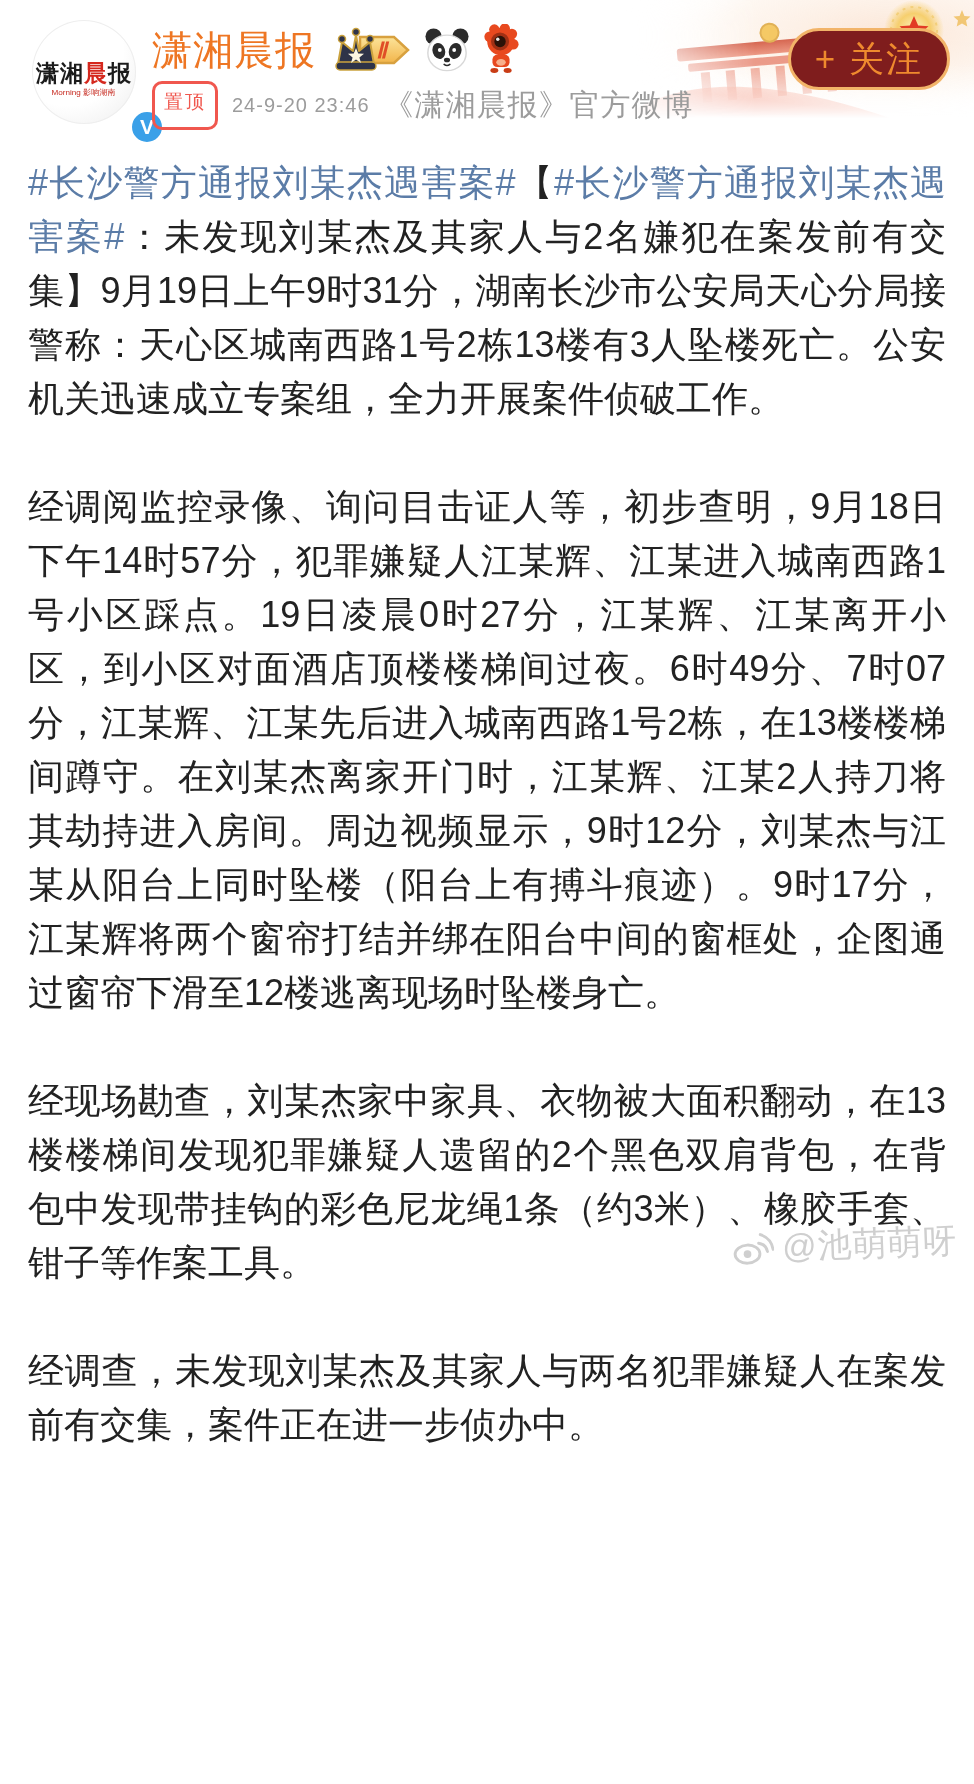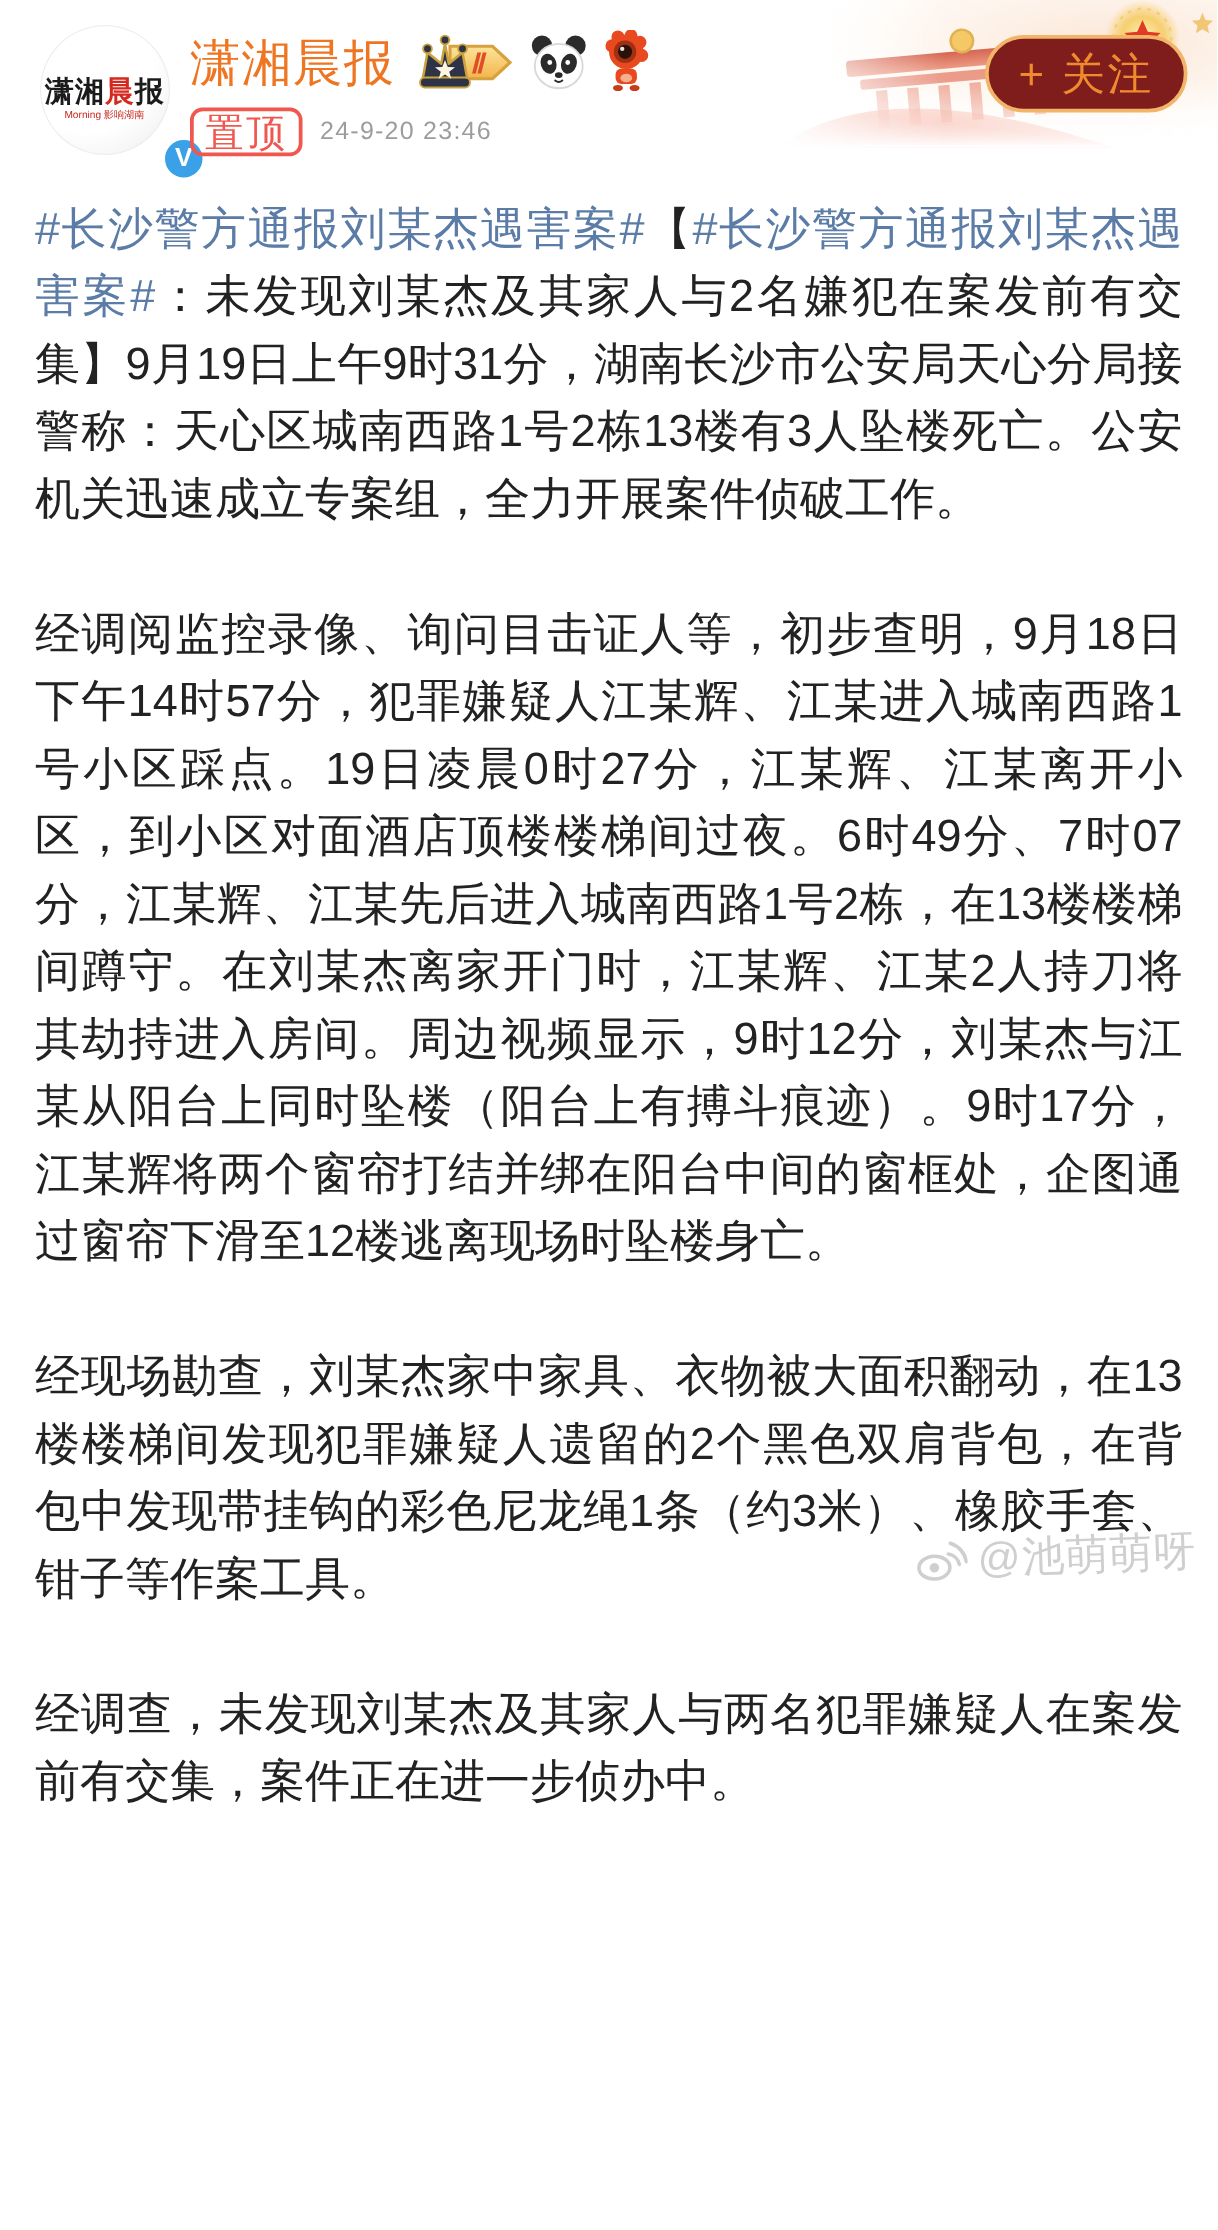--- a/index.html
+++ b/index.html
@@ -42,21 +42,21 @@
     display:flex;align-items:center;justify-content:center;
     color:#fff;font-weight:bold;font-size:21px;
   }
   .user-block{position:absolute;left:152px;top:22px;}
   .name-row{display:flex;align-items:center;gap:12px;height:56px;}
   .username{font-size:40px;color:#ee7623;font-weight:500;letter-spacing:1px;}
   .badge{display:inline-flex;align-items:center;}
   .meta-row{display:flex;align-items:center;gap:14px;margin-top:6px;height:42px;}
   .pinned{
     color:#f0574e;border:3px solid #f0574e;border-radius:10px;
-    font-size:31px;line-height:27px;padding:4px 9px 2px;letter-spacing:2px;
+    font-size:19px;line-height:27px;padding:4px 9px 12px;letter-spacing:2px;
   }
   .timestamp{font-size:20px;color:#9c9c9c;letter-spacing:1px;}
   .source{font-size:30px;color:#9c9c9c;letter-spacing:1px;}
 
   .follow-btn{
     position:absolute;right:24px;top:28px;height:62px;min-width:130px;
     background:#7f1d1d;border:3px solid #f2b469;border-radius:34px;
     color:#ef8a2e;font-size:35px;font-family:"Liberation Sans",sans-serif;
     display:flex;align-items:center;justify-content:center;
     padding:0 24px;box-sizing:border-box;letter-spacing:2px;cursor:pointer;
@@ -194,20 +194,21 @@
             <ellipse cx="20" cy="40" rx="5" ry="3.6" fill="#f7b08c"></ellipse>
             <ellipse cx="13" cy="48.5" rx="4.2" ry="2.6" fill="#c93d16"></ellipse>
             <ellipse cx="27" cy="48.5" rx="4.2" ry="2.6" fill="#c93d16"></ellipse>
           </svg>
         </span>
       </div>
 
       <div class="meta-row">
         <span class="pinned">置顶</span>
         <span class="timestamp">24-9-20 23:46</span>
+        <span class="source">《潇湘晨报》官方微博</span>
       </div>
     </div>
 
     <button class="follow-btn">+ 关注</button>
   </div>
 
   <div class="post-body">
       <p><span class="hashtag">#长沙警方通报刘某杰遇害案#</span><span class="plain">【</span><span class="hashtag">#长沙警方通报刘某杰遇害案#</span><span class="plain">：未发现刘某杰及其家人与2名嫌犯在案发前有交集】9月19日上午9时31分，湖南长沙市公安局天心分局接警称：天心区城南西路1号2栋13楼有3人坠楼死亡。公安机关迅速成立专案组，全力开展案件侦破工作。</span></p>
       <p><span class="plain">经调阅监控录像、询问目击证人等，初步查明，9月18日下午14时57分，犯罪嫌疑人江某辉、江某进入城南西路1号小区踩点。19日凌晨0时27分，江某辉、江某离开小区，到小区对面酒店顶楼楼梯间过夜。6时49分、7时07分，江某辉、江某先后进入城南西路1号2栋，在13楼楼梯间蹲守。在刘某杰离家开门时，江某辉、江某2人持刀将其劫持进入房间。周边视频显示，9时12分，刘某杰与江某从阳台上同时坠楼（阳台上有搏斗痕迹）。9时17分，江某辉将两个窗帘打结并绑在阳台中间的窗框处，企图通过窗帘下滑至12楼逃离现场时坠楼身亡。</span></p>
       <p><span class="plain">经现场勘查，刘某杰家中家具、衣物被大面积翻动，在13楼楼梯间发现犯罪嫌疑人遗留的2个黑色双肩背包，在背包中发现带挂钩的彩色尼龙绳1条（约3米）、橡胶手套、钳子等作案工具。</span></p>

